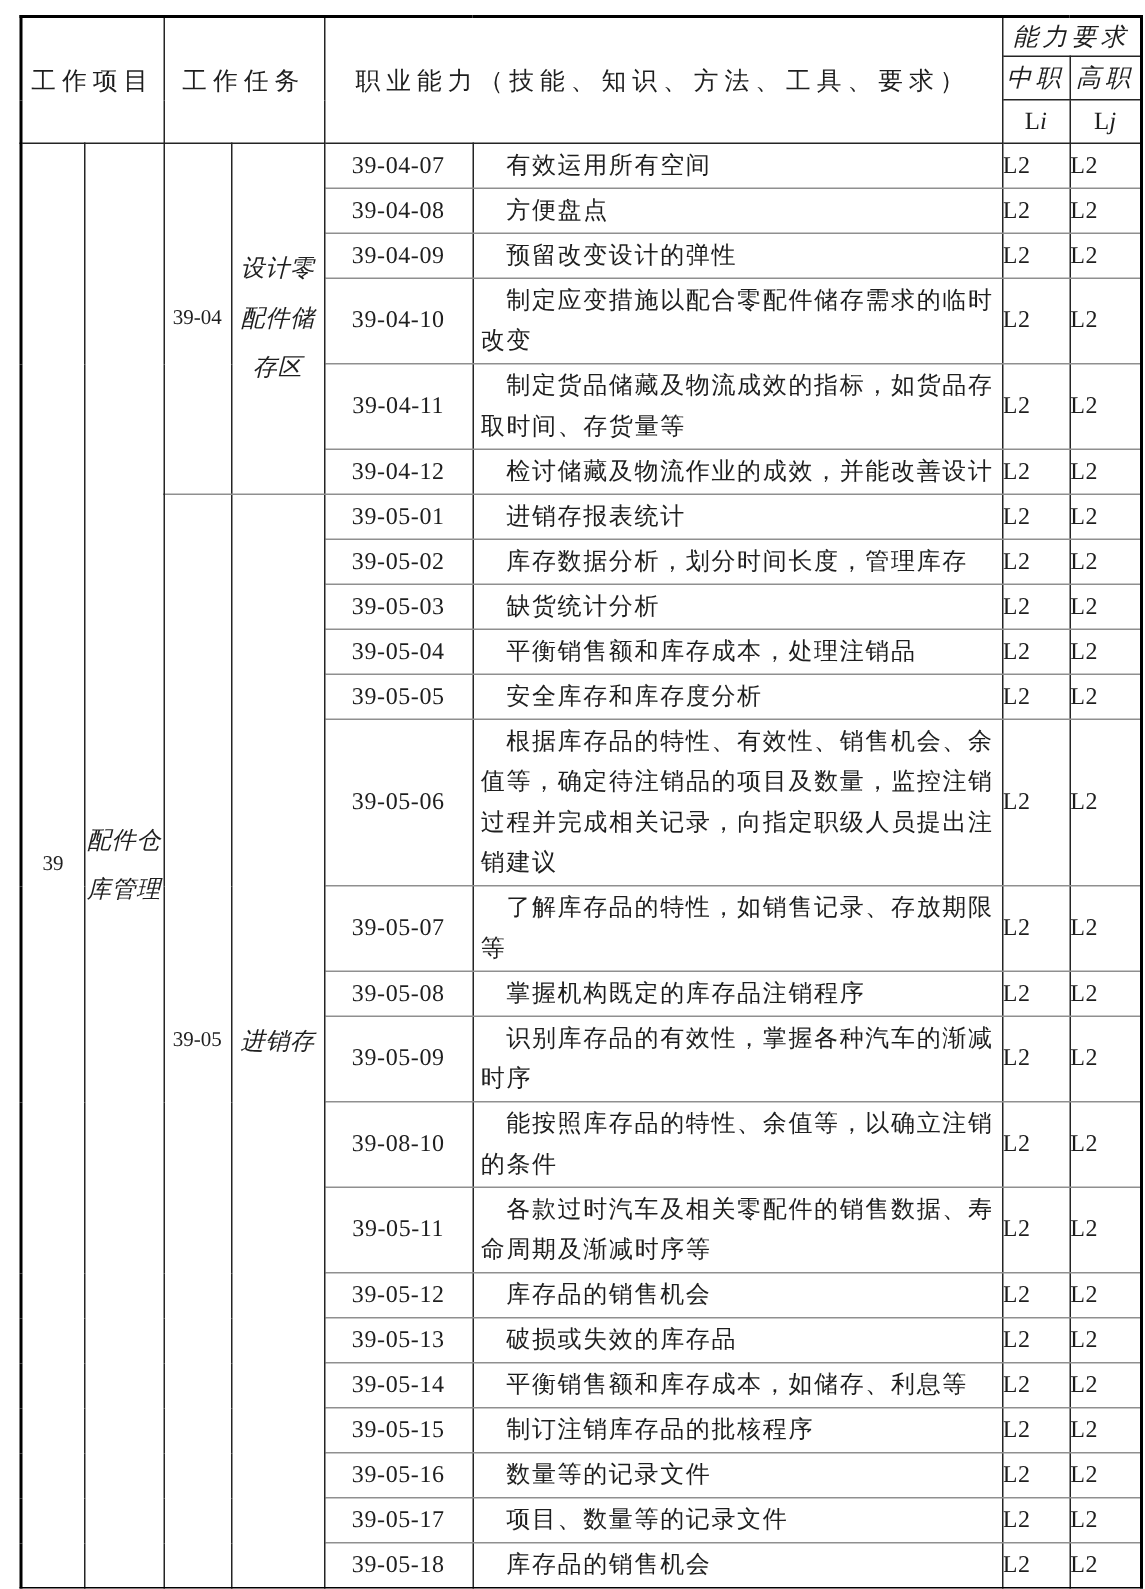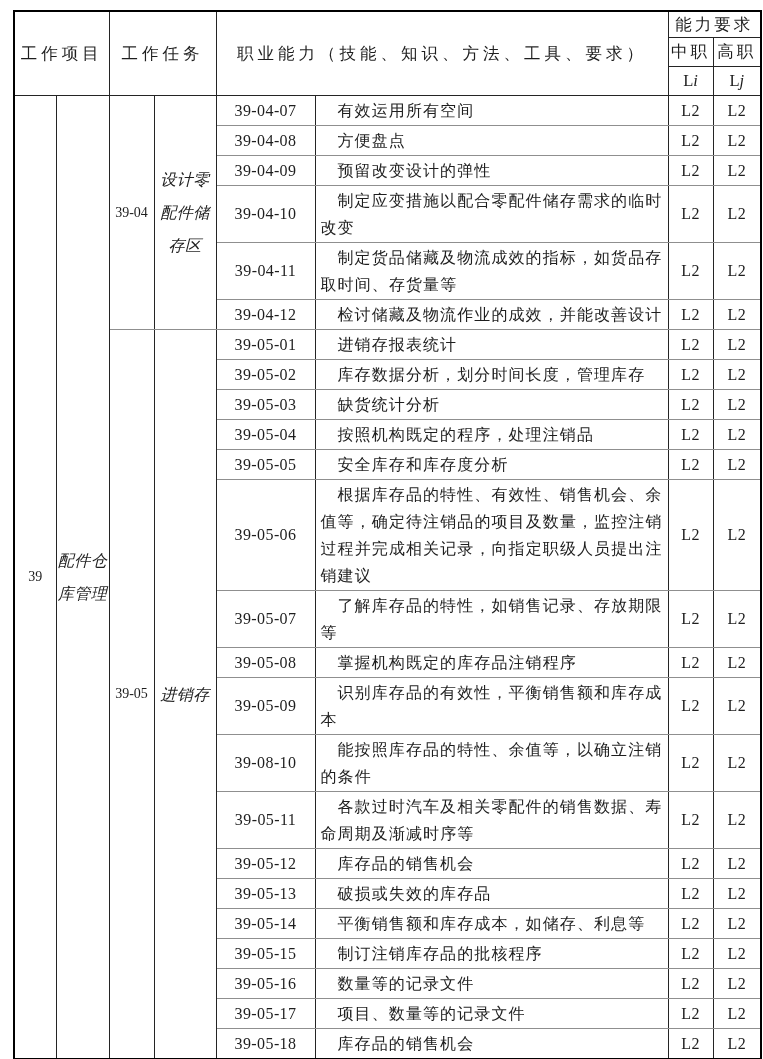--- a/index.html
+++ b/index.html
@@ -18,39 +18,39 @@
   td, th {
     font-weight:normal; font-size:16px; vertical-align:middle;
     border-left:1.5px solid #242424; border-right:1.5px solid #242424;
     border-top:1px solid #8f8f8f; border-bottom:1px solid #8f8f8f;
     overflow:hidden;
   }
   thead th {
     border:1.5px solid #242424;
     letter-spacing:4px; font-size:16.5px; text-align:center;
   }
-  thead .th-sub { letter-spacing:3px; }
+  thead .th-sub { letter-spacing:3px;font-style:italic; }
   thead tr.h-row1 th { height:23px; }
   thead tr.h-row2 th { height:26px;margin-left:28px; }
   thead tr.h-row3 th { height:26px; letter-spacing:0; }
   .lvl-i { font-style:italic; }
 
   td.proj-code, td.task-code {
     text-align:center; padding:0; letter-spacing:0; font-size:14px;
   }
   td.proj-name, td.task-name {
     text-align:center; padding:0 1px; letter-spacing:0.5px;
     line-height:33px; word-break:break-all;font-style:italic;
   }
   td.code { text-align:center; padding:0; letter-spacing:0.4px; }
   td.desc {
     text-align:left; padding:1px 3px 1px 5px; text-indent:17px;
     line-height:27px; letter-spacing:1.1px; word-break:break-all;
   }
-  td.lvl { text-align:center; padding:0; letter-spacing:0.4px; }
+  td.lvl { padding:0; letter-spacing:0.4px; }
 </style>
 </head>
 <body>
 
 <div class="page">
   <table class="comp">
     <colgroup>
       <col style="width:42px">
         <col style="width:53px">
         <col style="width:45px">
@@ -132,21 +132,21 @@
         <td class="lvl">L2</td>
       </tr>
       <tr>
         <td class="code">39-05-03</td>
         <td class="desc">缺货统计分析</td>
         <td class="lvl">L2</td>
         <td class="lvl">L2</td>
       </tr>
       <tr>
         <td class="code">39-05-04</td>
-        <td class="desc">按照机构既定的程序，处理注销品</td>
+        <td class="desc">平衡销售额和库存成本，处理注销品</td>
         <td class="lvl">L2</td>
         <td class="lvl">L2</td>
       </tr>
       <tr>
         <td class="code">39-05-05</td>
         <td class="desc">安全库存和库存度分析</td>
         <td class="lvl">L2</td>
         <td class="lvl">L2</td>
       </tr>
       <tr>
@@ -162,21 +162,21 @@
         <td class="lvl">L2</td>
       </tr>
       <tr>
         <td class="code">39-05-08</td>
         <td class="desc">掌握机构既定的库存品注销程序</td>
         <td class="lvl">L2</td>
         <td class="lvl">L2</td>
       </tr>
       <tr>
         <td class="code">39-05-09</td>
-        <td class="desc">识别库存品的有效性，平衡销售额和库存成本</td>
+        <td class="desc">识别库存品的有效性，掌握各种汽车的渐减时序</td>
         <td class="lvl">L2</td>
         <td class="lvl">L2</td>
       </tr>
       <tr>
         <td class="code">39-08-10</td>
         <td class="desc">能按照库存品的特性、余值等，以确立注销的条件</td>
         <td class="lvl">L2</td>
         <td class="lvl">L2</td>
       </tr>
       <tr>

